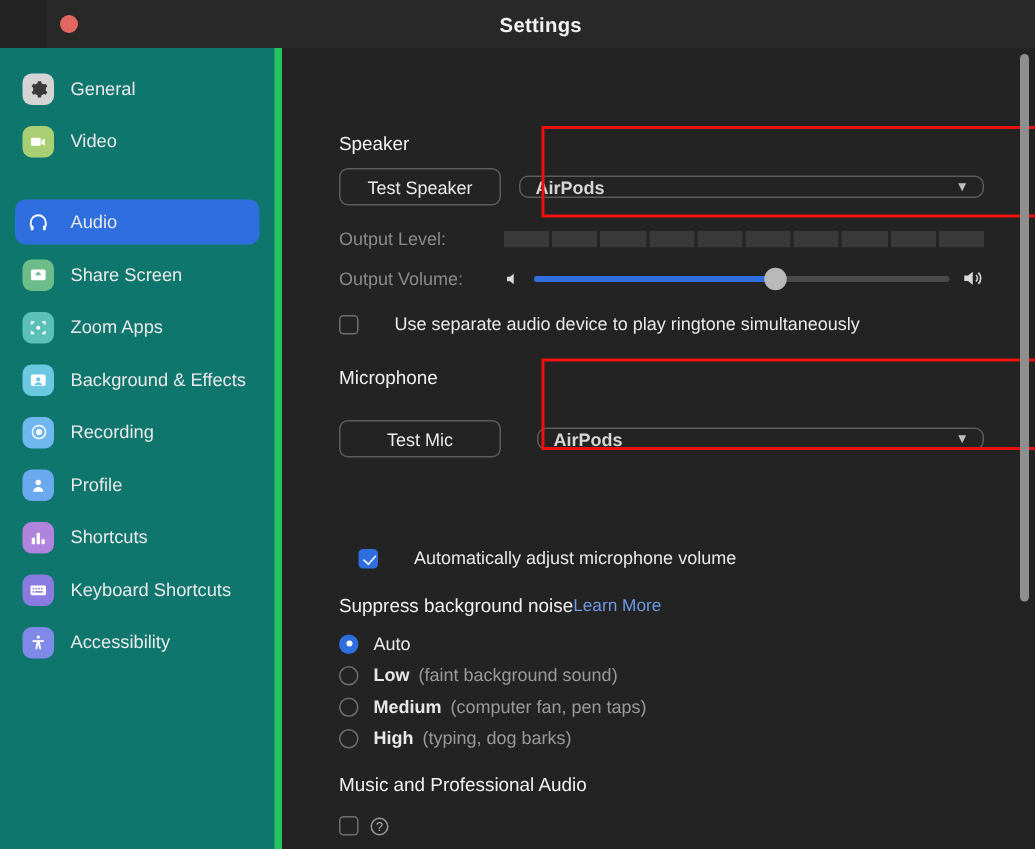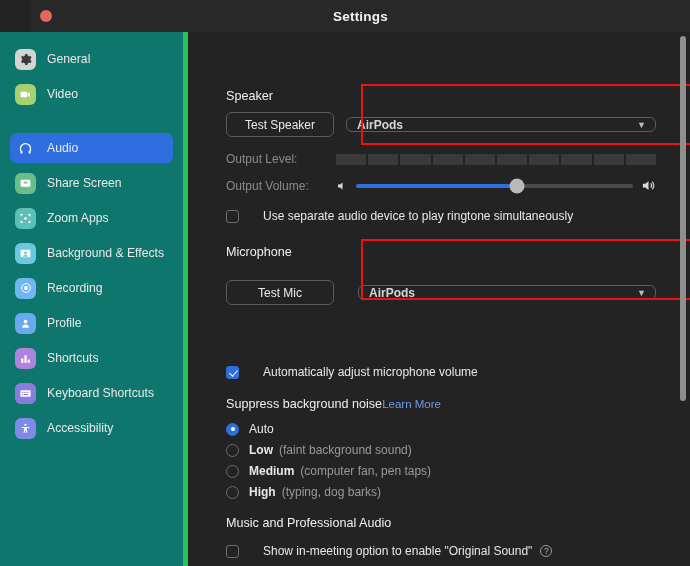--- a/index.html
+++ b/index.html
@@ -385,21 +385,21 @@
         <div class="row" style="position:absolute;left:38px;top:248px;right:34px;gap:24px">
           <div class="btn-outline">Test Mic</div>
           <div class="select">
             <span>AirPods</span>
             <span class="chev">▼</span>
           </div>
         </div>
 
 
 
-        <div class="row" style="position:absolute;left:38px;top:333px">
+        <div class="row" style="position:absolute;left:51px;top:333px">
           <span class="cb checked"></span>
           <span class="cb-text">Automatically adjust microphone volume</span>
         </div>
 
         <div class="row" style="position:absolute;left:38px;top:365px">
           <span class="sect-title">Suppress background noise</span>
           <span class="link">Learn More</span>
         </div>
 
         <div class="row" style="position:absolute;left:38px;top:390px">
@@ -419,21 +419,20 @@
         <div class="row" style="position:absolute;left:38px;top:453px">
           <span class="rad"></span>
           <span class="rad-main">High</span>
           <span class="rad-sub">(typing, dog barks)</span>
         </div>
 
         <div class="sect-title" style="position:absolute;left:38px;top:484px">Music and Professional Audio</div>
 
         <div class="row" style="position:absolute;left:38px;top:512px">
           <span class="cb"></span>
-          <span class="cb-text">Show in-meeting option to enable "Original Sound"</span>
           <span class="qmark">?</span>
         </div>
 
         <div class="redbox" style="left:173px;top:52px;width:443px;height:61px"></div>
         <div class="redbox" style="left:173px;top:207px;width:443px;height:61px"></div>
       </div>
 
       <div class="scrollbar">
         <div class="thumb" style="top:0px;height:365px"></div>
       </div>

